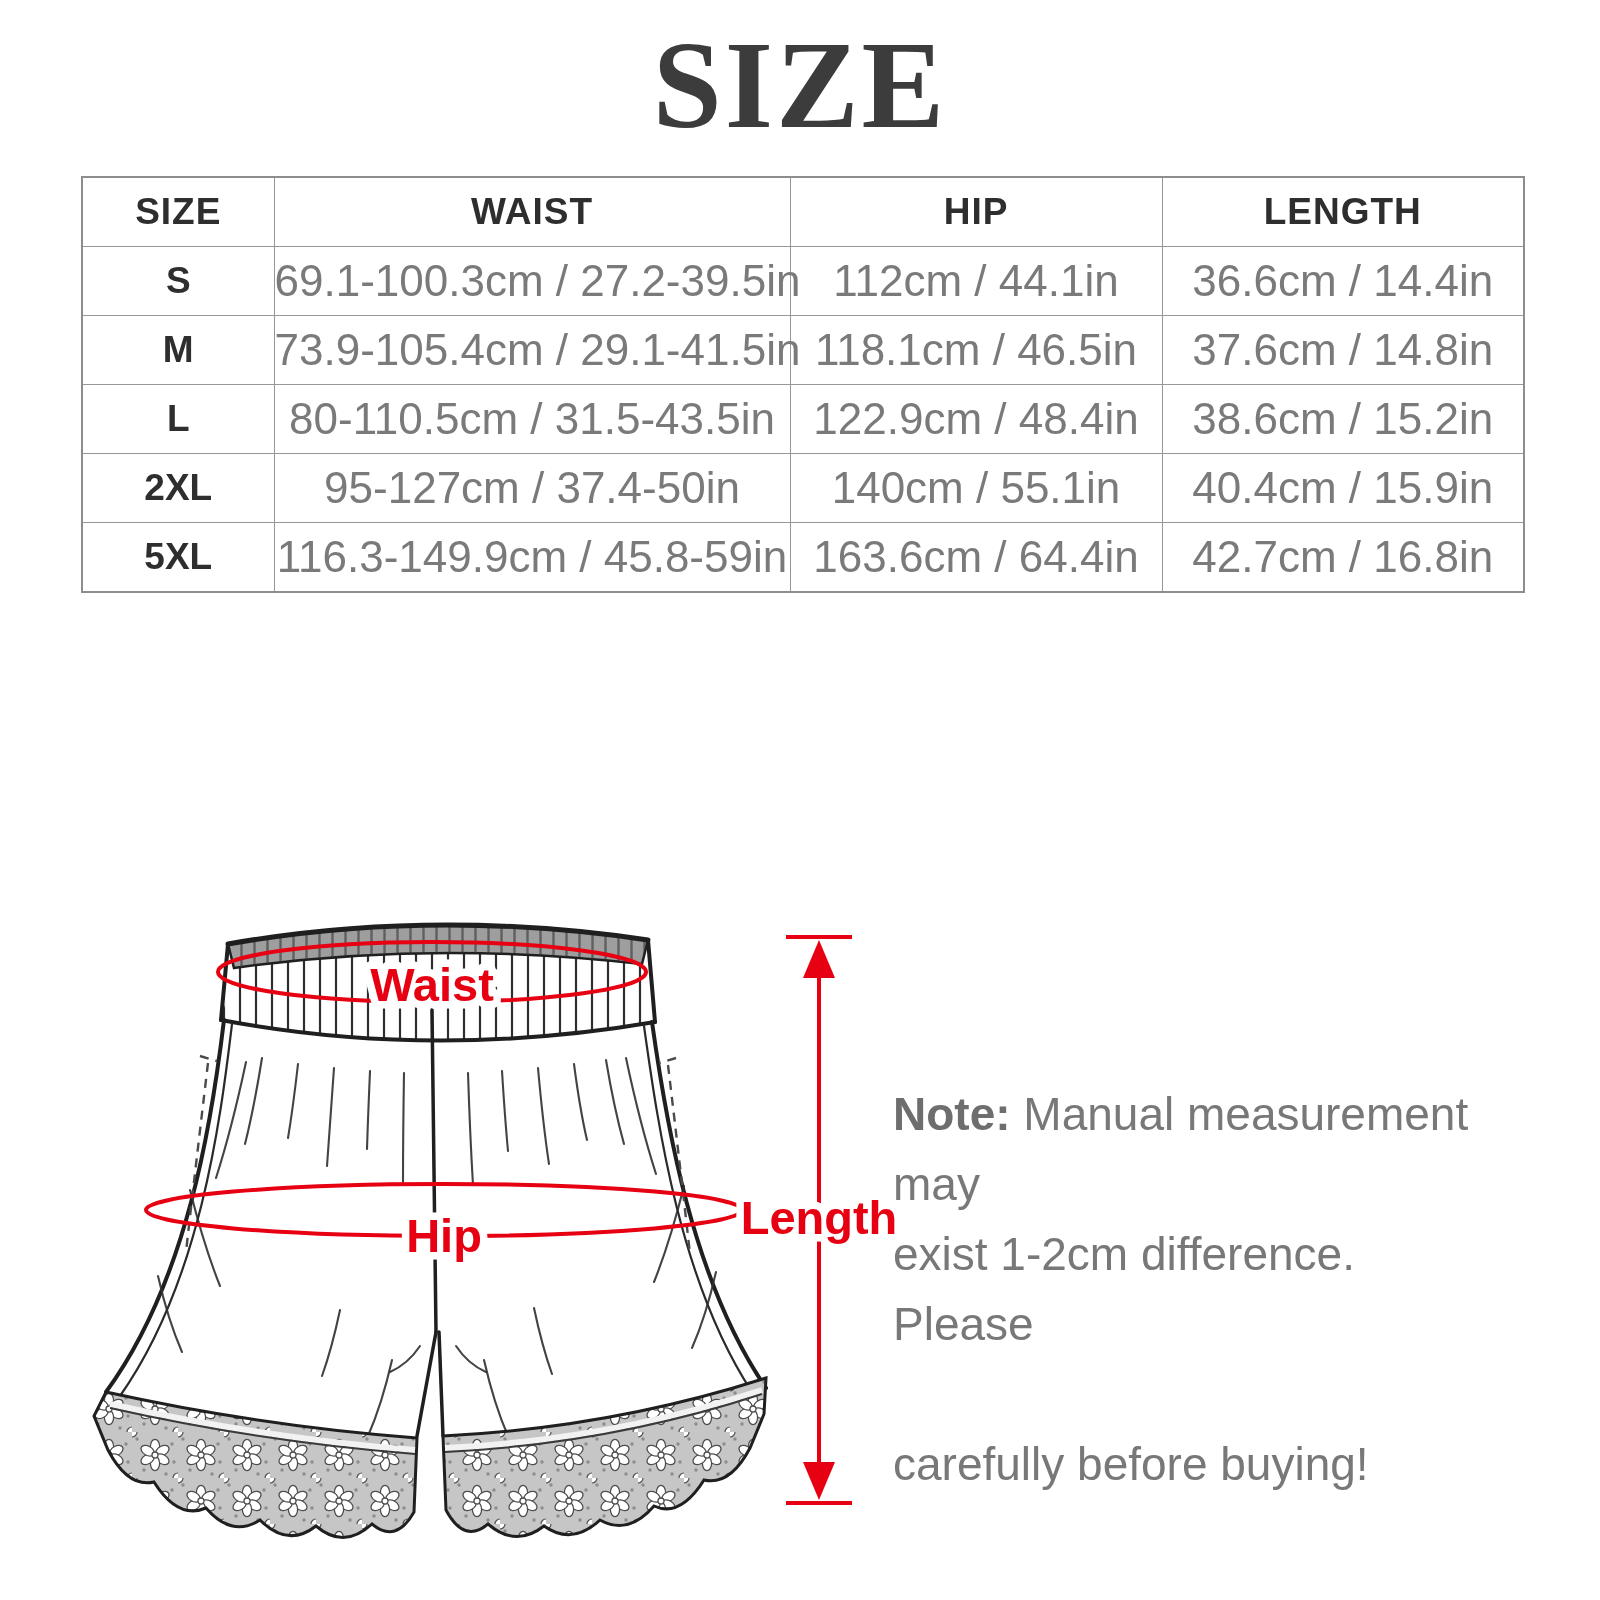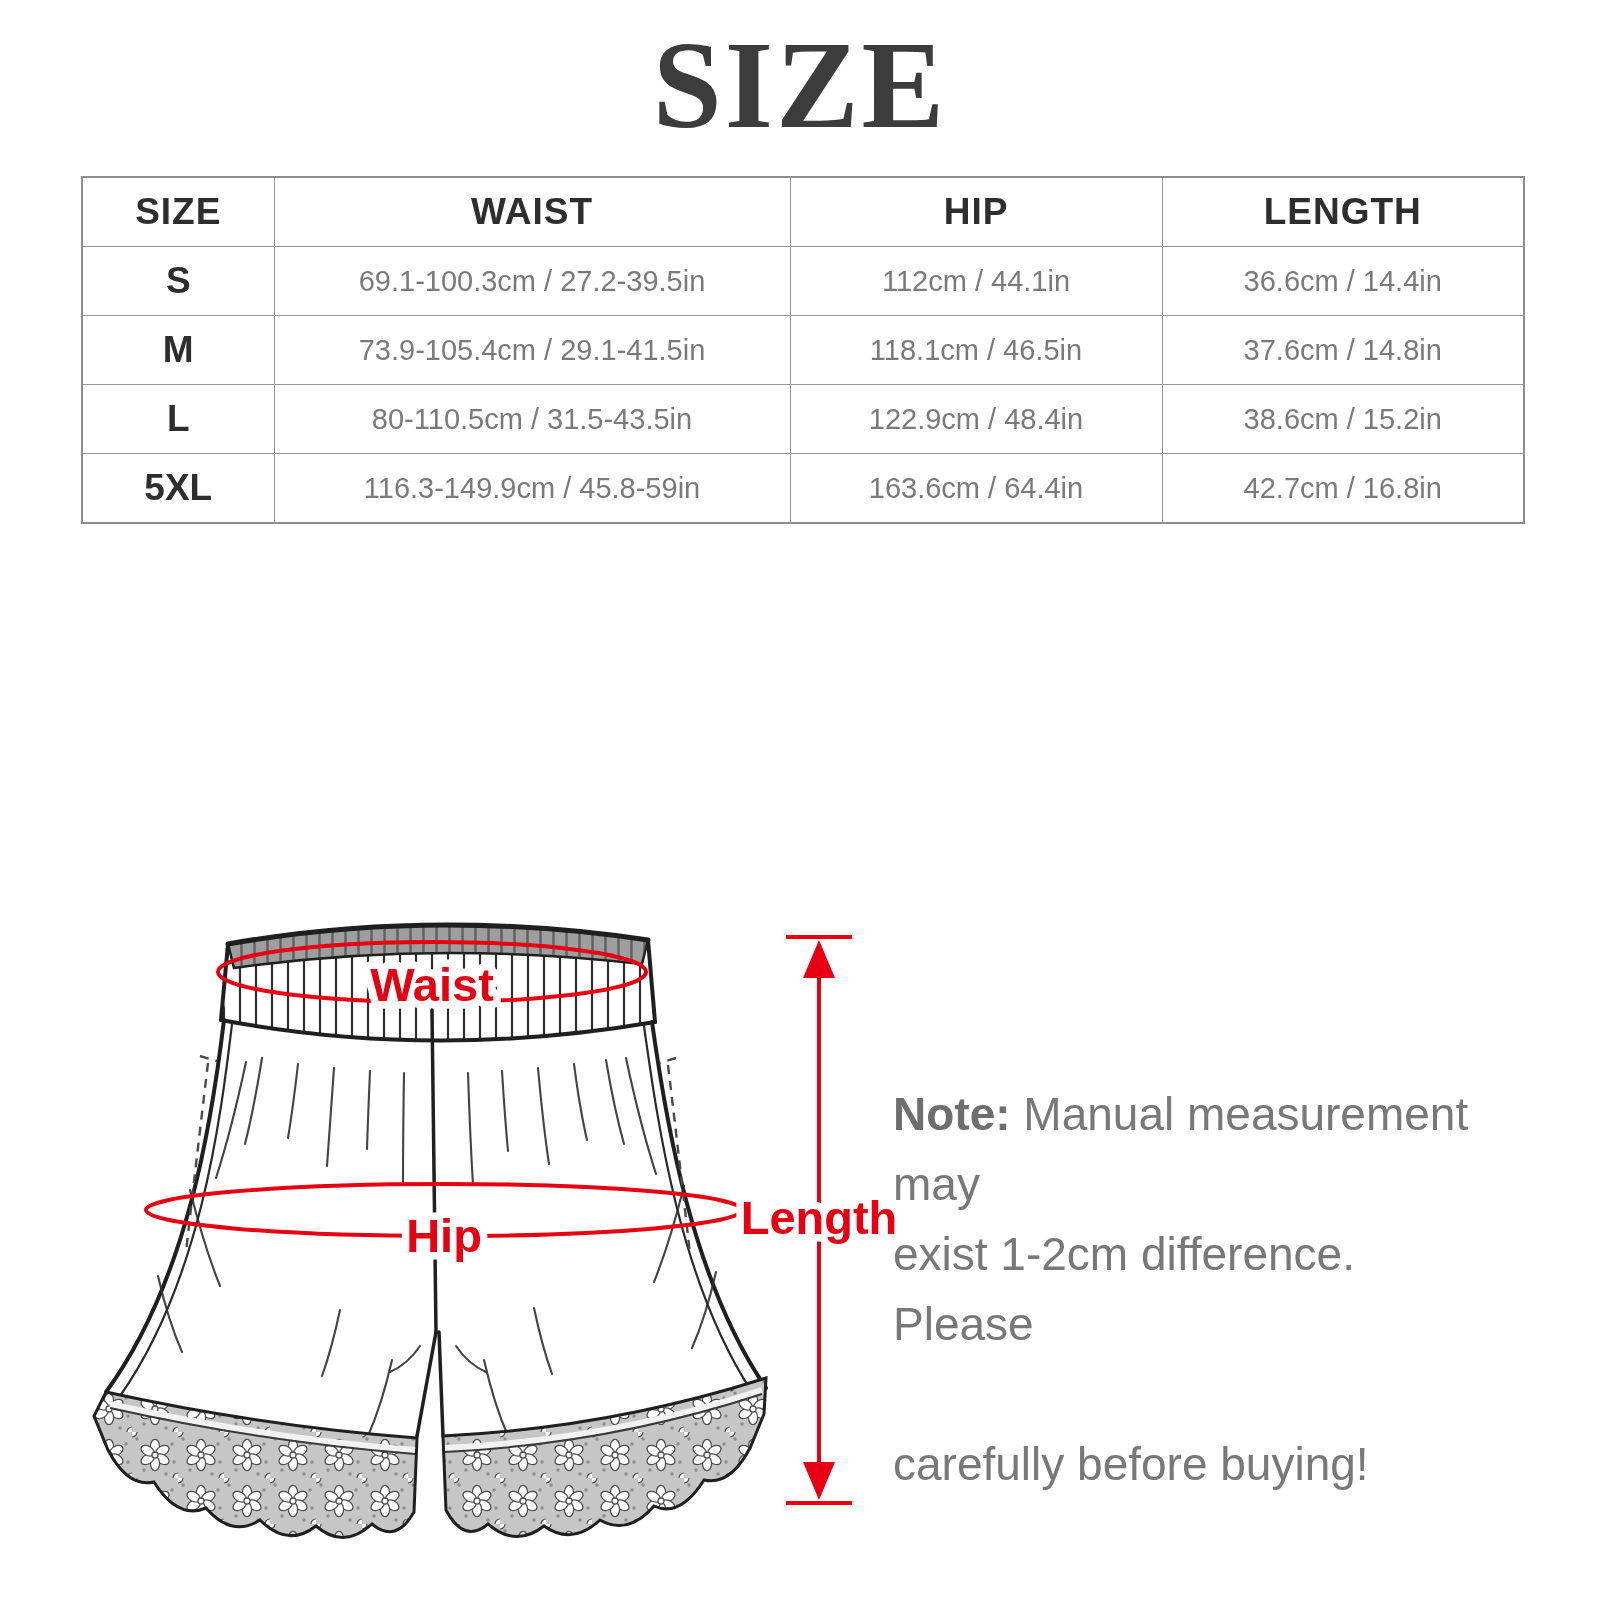--- a/index.html
+++ b/index.html
@@ -16,21 +16,21 @@
     position:absolute;left:81px;top:176px;width:1442px;
     border-collapse:collapse;table-layout:fixed;background:#fff;
     border:2px solid #8d8d8d;
   }
   .size-table th,.size-table td{
     border:1.5px solid #979797;height:68px;padding:0;
     text-align:center;vertical-align:middle;white-space:nowrap;
   }
   .size-table th{font-size:37px;font-weight:bold;color:#2e2e2e;letter-spacing:1px;}
   .size-table td.size-cell{font-size:37px;font-weight:bold;color:#2e2e2e;}
-  .size-table td.val-cell{font-size:29px;color:#7a7a7a;}
+  .size-table td.val-cell{font-size:44px;color:#7a7a7a;}
   .col-size{width:192px}.col-waist{width:516px}.col-hip{width:372px}.col-length{width:362px}
 
   #shorts-figure{position:absolute;left:40px;top:880px;width:920px;height:690px;}
 
   .note-block{
     position:absolute;left:893px;top:1079px;width:600px;margin:0;
     font-size:46px;line-height:70px;color:#787878;
   }
   .note-block b{font-weight:bold;color:#6e6e6e;}
 
@@ -77,20 +77,26 @@
       <td class="size-cell">M</td>
       <td class="val-cell">73.9-105.4cm / 29.1-41.5in</td>
       <td class="val-cell">118.1cm / 46.5in</td>
       <td class="val-cell">37.6cm / 14.8in</td>
     </tr>
     <tr>
       <td class="size-cell">L</td>
       <td class="val-cell">80-110.5cm / 31.5-43.5in</td>
       <td class="val-cell">122.9cm / 48.4in</td>
       <td class="val-cell">38.6cm / 15.2in</td>
+    </tr>
+    <tr>
+      <td class="size-cell">2XL</td>
+      <td class="val-cell">95-127cm / 37.4-50in</td>
+      <td class="val-cell">140cm / 55.1in</td>
+      <td class="val-cell">40.4cm / 15.9in</td>
     </tr>
     <tr>
       <td class="size-cell">5XL</td>
       <td class="val-cell">116.3-149.9cm / 45.8-59in</td>
       <td class="val-cell">163.6cm / 64.4in</td>
       <td class="val-cell">42.7cm / 16.8in</td>
     </tr>
   </tbody>
 </table>
 

